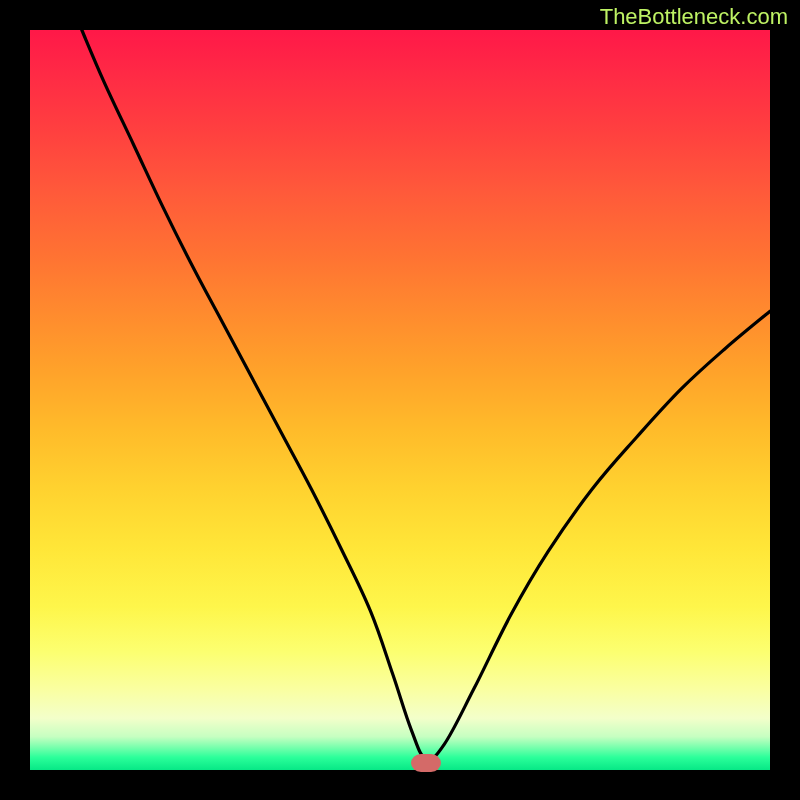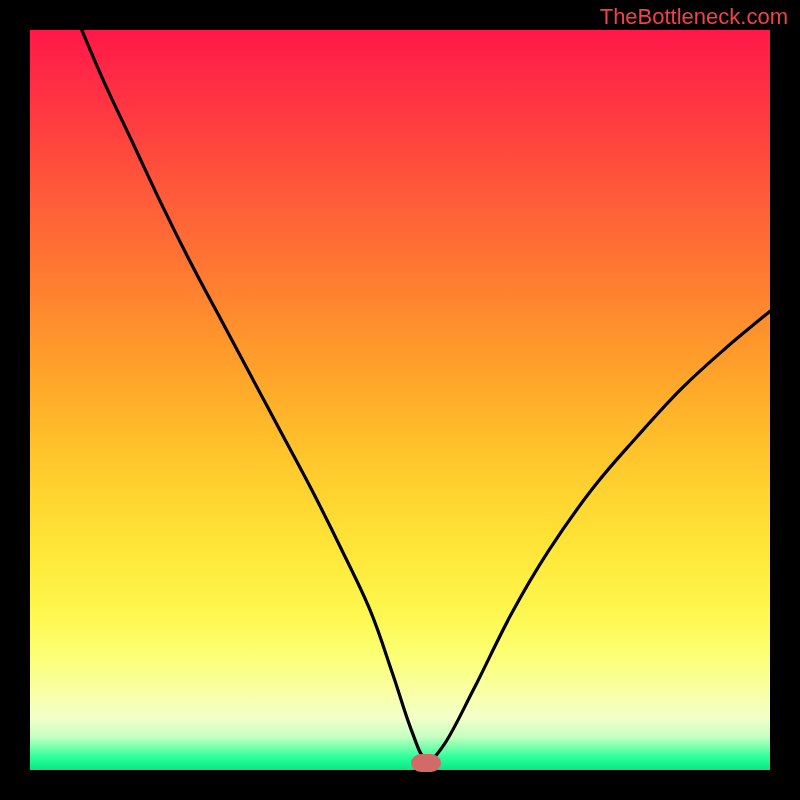--- a/index.html
+++ b/index.html
@@ -14,21 +14,21 @@
   .frame {
     position: relative;
     width: 800px;
     height: 800px;
     background: #000;
   }
   .watermark {
     position: absolute;
     top: 4px;
     right: 12px;
-    color: #ef4444;
+    color: #bef264;
     font-size: 22px;
     font-weight: 500;
     letter-spacing: 0;
     z-index: 10;
     margin-left: 40px;
   }
   .plot-area {
     position: absolute;
     left: 30px;
     top: 30px;

